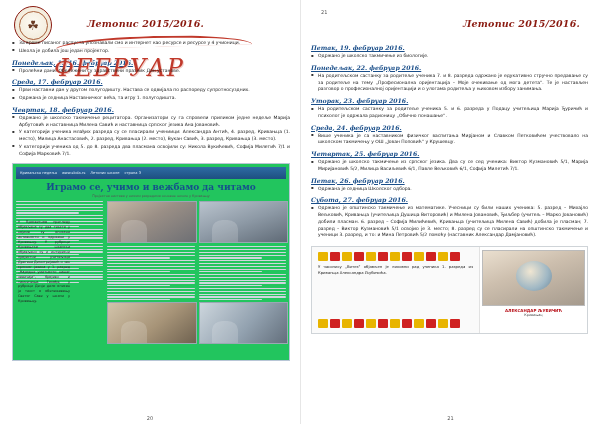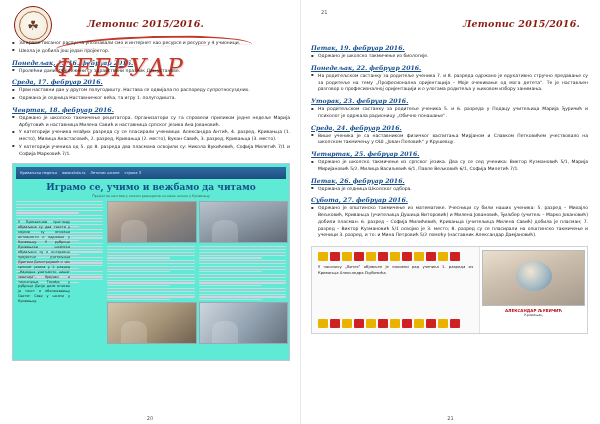--- a/index.html
+++ b/index.html
@@ -142,21 +142,21 @@
     top: -0.5px;
     font-size: 4px;
     color: #333;
   }
 
   
   .article {
     position: relative;
     margin-top: 6px;
     border: 1px solid #b8c6d6;
-    background: #5eead4;
+    background: #22c55e;
     height: 198px;
     box-sizing: border-box;
     padding: 3px;
     overflow: hidden;
   }
   .art-topbar {
     height: 12px;
     background: linear-gradient(#2e6ca4, #1d4f80);
     display: flex;
     align-items: center;

